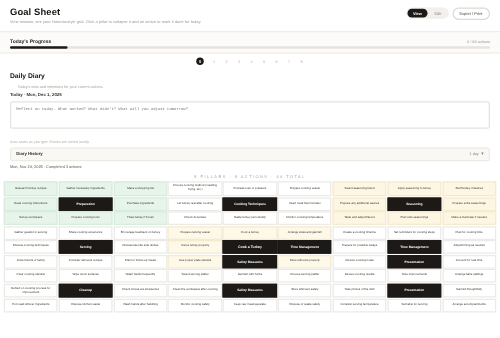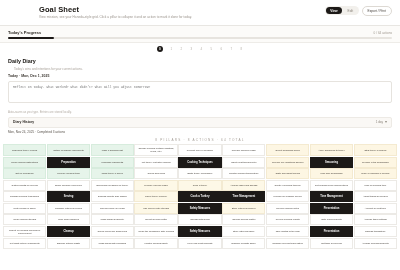--- a/index.html
+++ b/index.html
@@ -12,21 +12,21 @@
   }
   .page { width: 400px; height: 270px; display: flex; flex-direction: column; }
 
   
   .header {
     padding: 5px 8px 5px 8px;
     border-bottom: 1px solid #e8e6e2;
     display: flex; align-items: flex-start; justify-content: space-between;
     background: #ffffff;
   }
-  .header-left { display: flex; flex-direction: column; gap: 2px; margin-left: 31px; }
+  .header-left { display: flex; flex-direction: column; gap: 2px; }
   .app-title { font-size: 7.5px; font-weight: bold; letter-spacing: .1px; color: #16130f; }
   .app-sub { font-size: 3.1px; color: #9a938b; line-height: 1.25; letter-spacing: .05px; }
   .header-right { display: flex; align-items: center; gap: 3px; padding-top: 1px; }
   .seg {
     display: flex; align-items: center; background: #f2f0ec;
     border-radius: 7px; padding: 1px; gap: 1px;
   }
   .seg-btn {
     font-size: 3.2px; padding: 1.6px 4.5px; border-radius: 6px;
     color: #8b847c; white-space: nowrap;

